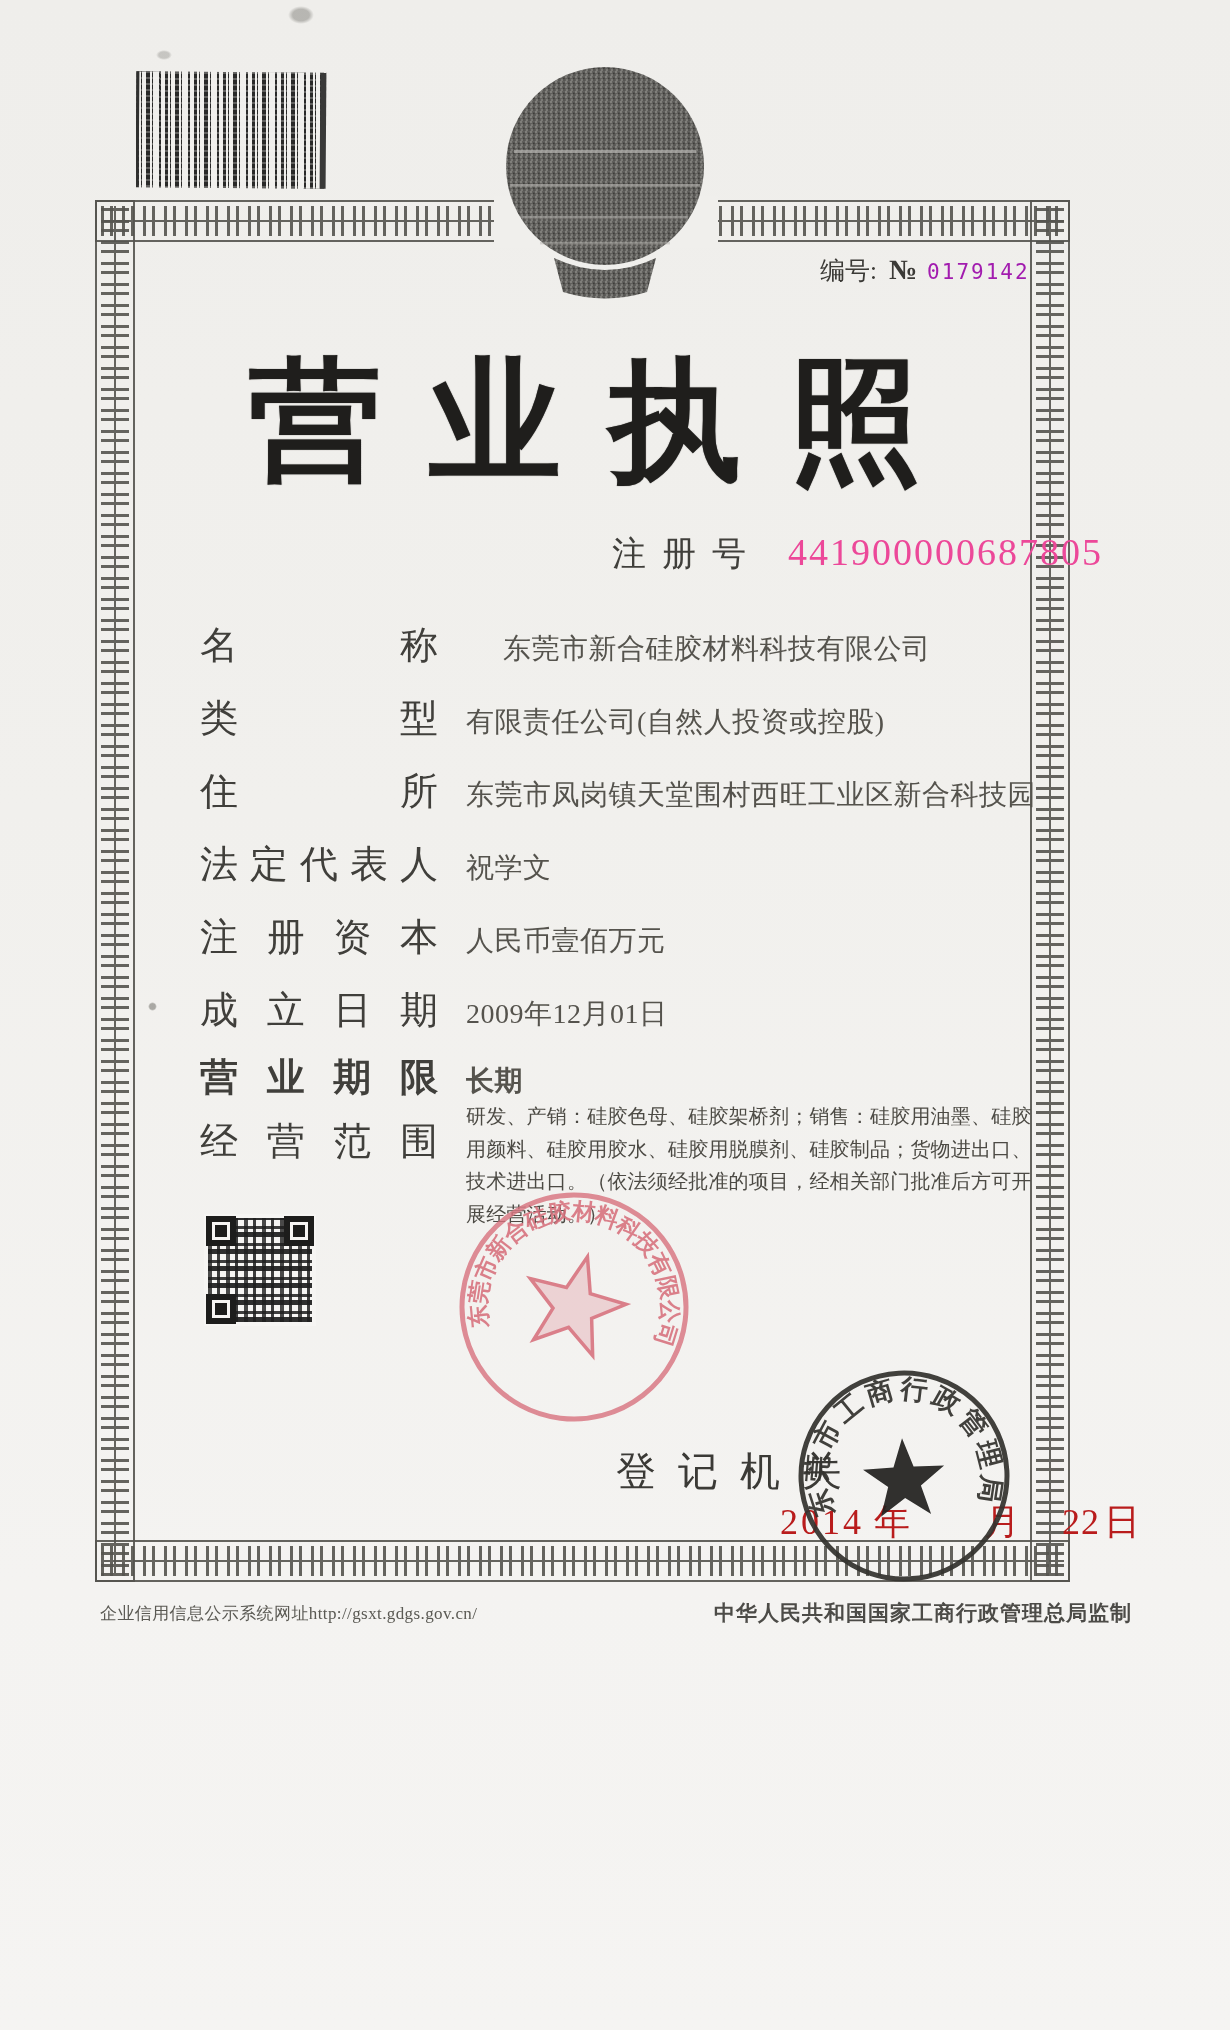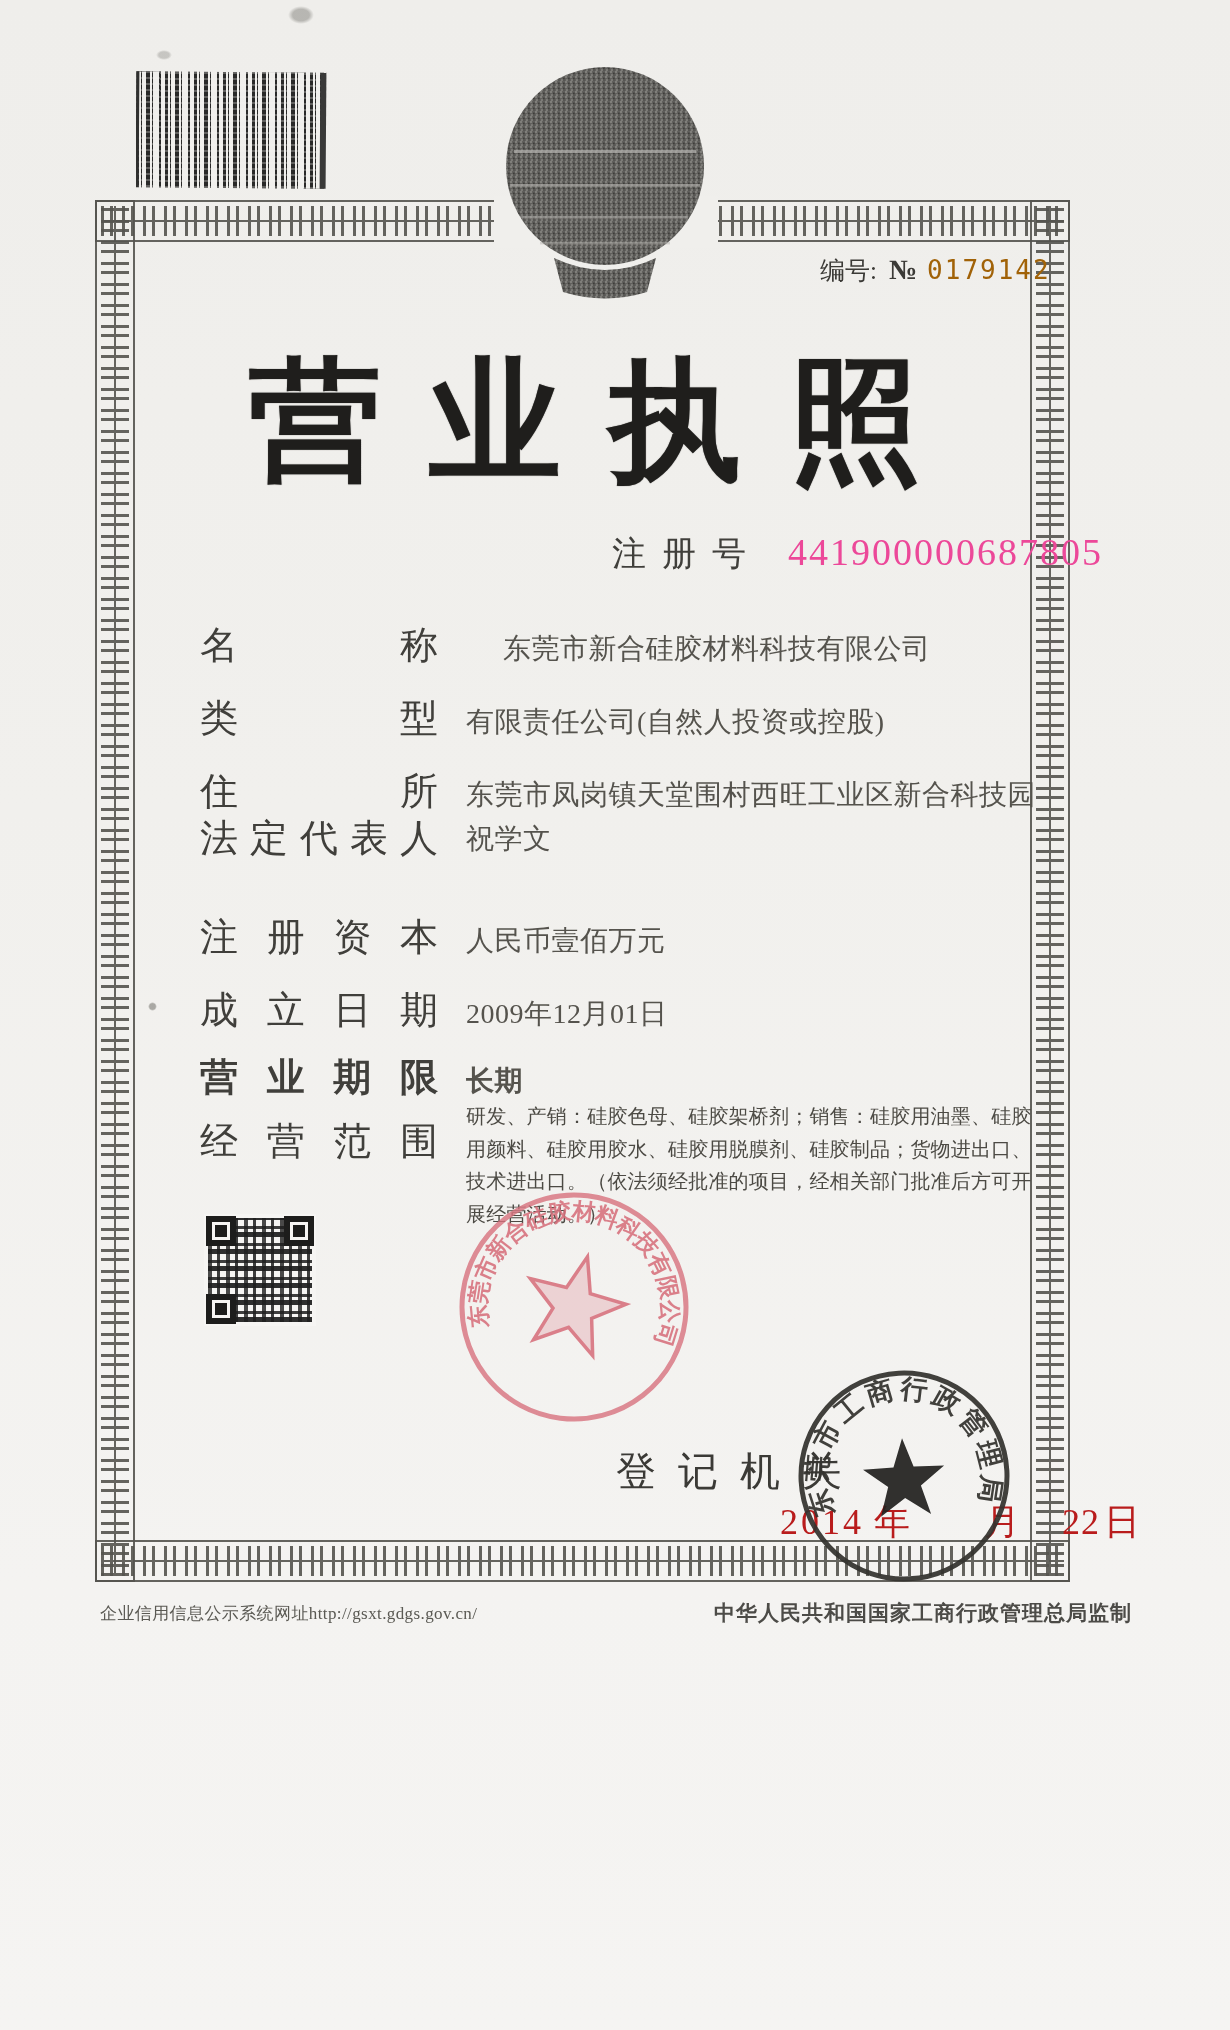--- a/index.html
+++ b/index.html
@@ -50,21 +50,21 @@
   .frame-left{left:95px;top:200px;width:40px;height:1382px;}
   .frame-right{left:1030px;top:200px;width:40px;height:1382px;}
   .emblem-mask{position:absolute;left:494px;top:196px;width:224px;height:52px;background:#f0efec;z-index:2;}
 
   
   .emblem{position:absolute;left:500px;top:66px;width:210px;height:236px;z-index:3;}
 
   
   .serial{position:absolute;left:820px;top:254px;width:260px;font-size:25px;color:#3b3a36;z-index:4;white-space:nowrap;}
   .serial .sym{font-family:var(--serif);font-weight:bold;font-size:28px;margin-left:12px;}
-  .serial .num{font-family:var(--mono);font-size:26px;letter-spacing:2px;margin-left:10px;color:#a16207;}
+  .serial .num{font-family:var(--mono);font-size:21px;letter-spacing:2px;margin-left:10px;color:#a21caf;}
   .artifact{position:absolute;background:radial-gradient(ellipse at center,#8a8984 0 45%,transparent 70%);opacity:.55;z-index:4;}
 
   
   .title{
     position:absolute;left:135px;top:350px;width:900px;z-index:4;
     text-align:center;font-family:var(--sans);font-weight:bold;
     font-size:132px;line-height:1.08;letter-spacing:48px;text-indent:48px;
     color:#1f1e1c;text-shadow:0 0 1px #4d4c49;
   }
 
@@ -74,21 +74,21 @@
   .regno .val{font-size:38px;letter-spacing:2px;color:#ec4899;margin-left:26px;font-family:var(--serif);}
 
   
   .frow{position:absolute;left:200px;display:flex;align-items:baseline;z-index:4;}
   .frow .flabel{
     width:238px;font-size:38px;color:var(--label);
     text-align:justify;text-align-last:justify;text-justify:inter-character;
     display:inline-block;
   }
   .frow .fvalue{margin-left:28px;font-size:28px;color:var(--value);white-space:nowrap;letter-spacing:.5px;}
-  .r0{top:620px;gap:37px;} .r1{top:693px;} .r2{top:766px;} .r3{top:813px;align-items:center;}
+  .r0{top:620px;gap:37px;} .r1{top:693px;} .r2{top:766px;} .r3{top:839px;}
   .r4{top:912px;} .r5{top:985px;} .r6{top:1052px;font-weight:bold;}
   .scope-label{position:absolute;left:200px;top:1116px;width:238px;font-size:38px;color:var(--label);
     text-align:justify;text-align-last:justify;z-index:4;}
   .scope-value{position:absolute;left:466px;top:1100px;width:582px;font-size:20px;line-height:32.5px;
     color:#4c4a44;z-index:4;letter-spacing:.2px;}
 
   
   .qr{position:absolute;left:204px;top:1214px;width:112px;height:112px;background:#f6f5f3;z-index:4;}
   .qr .noise{position:absolute;inset:4px;
     background-image:

